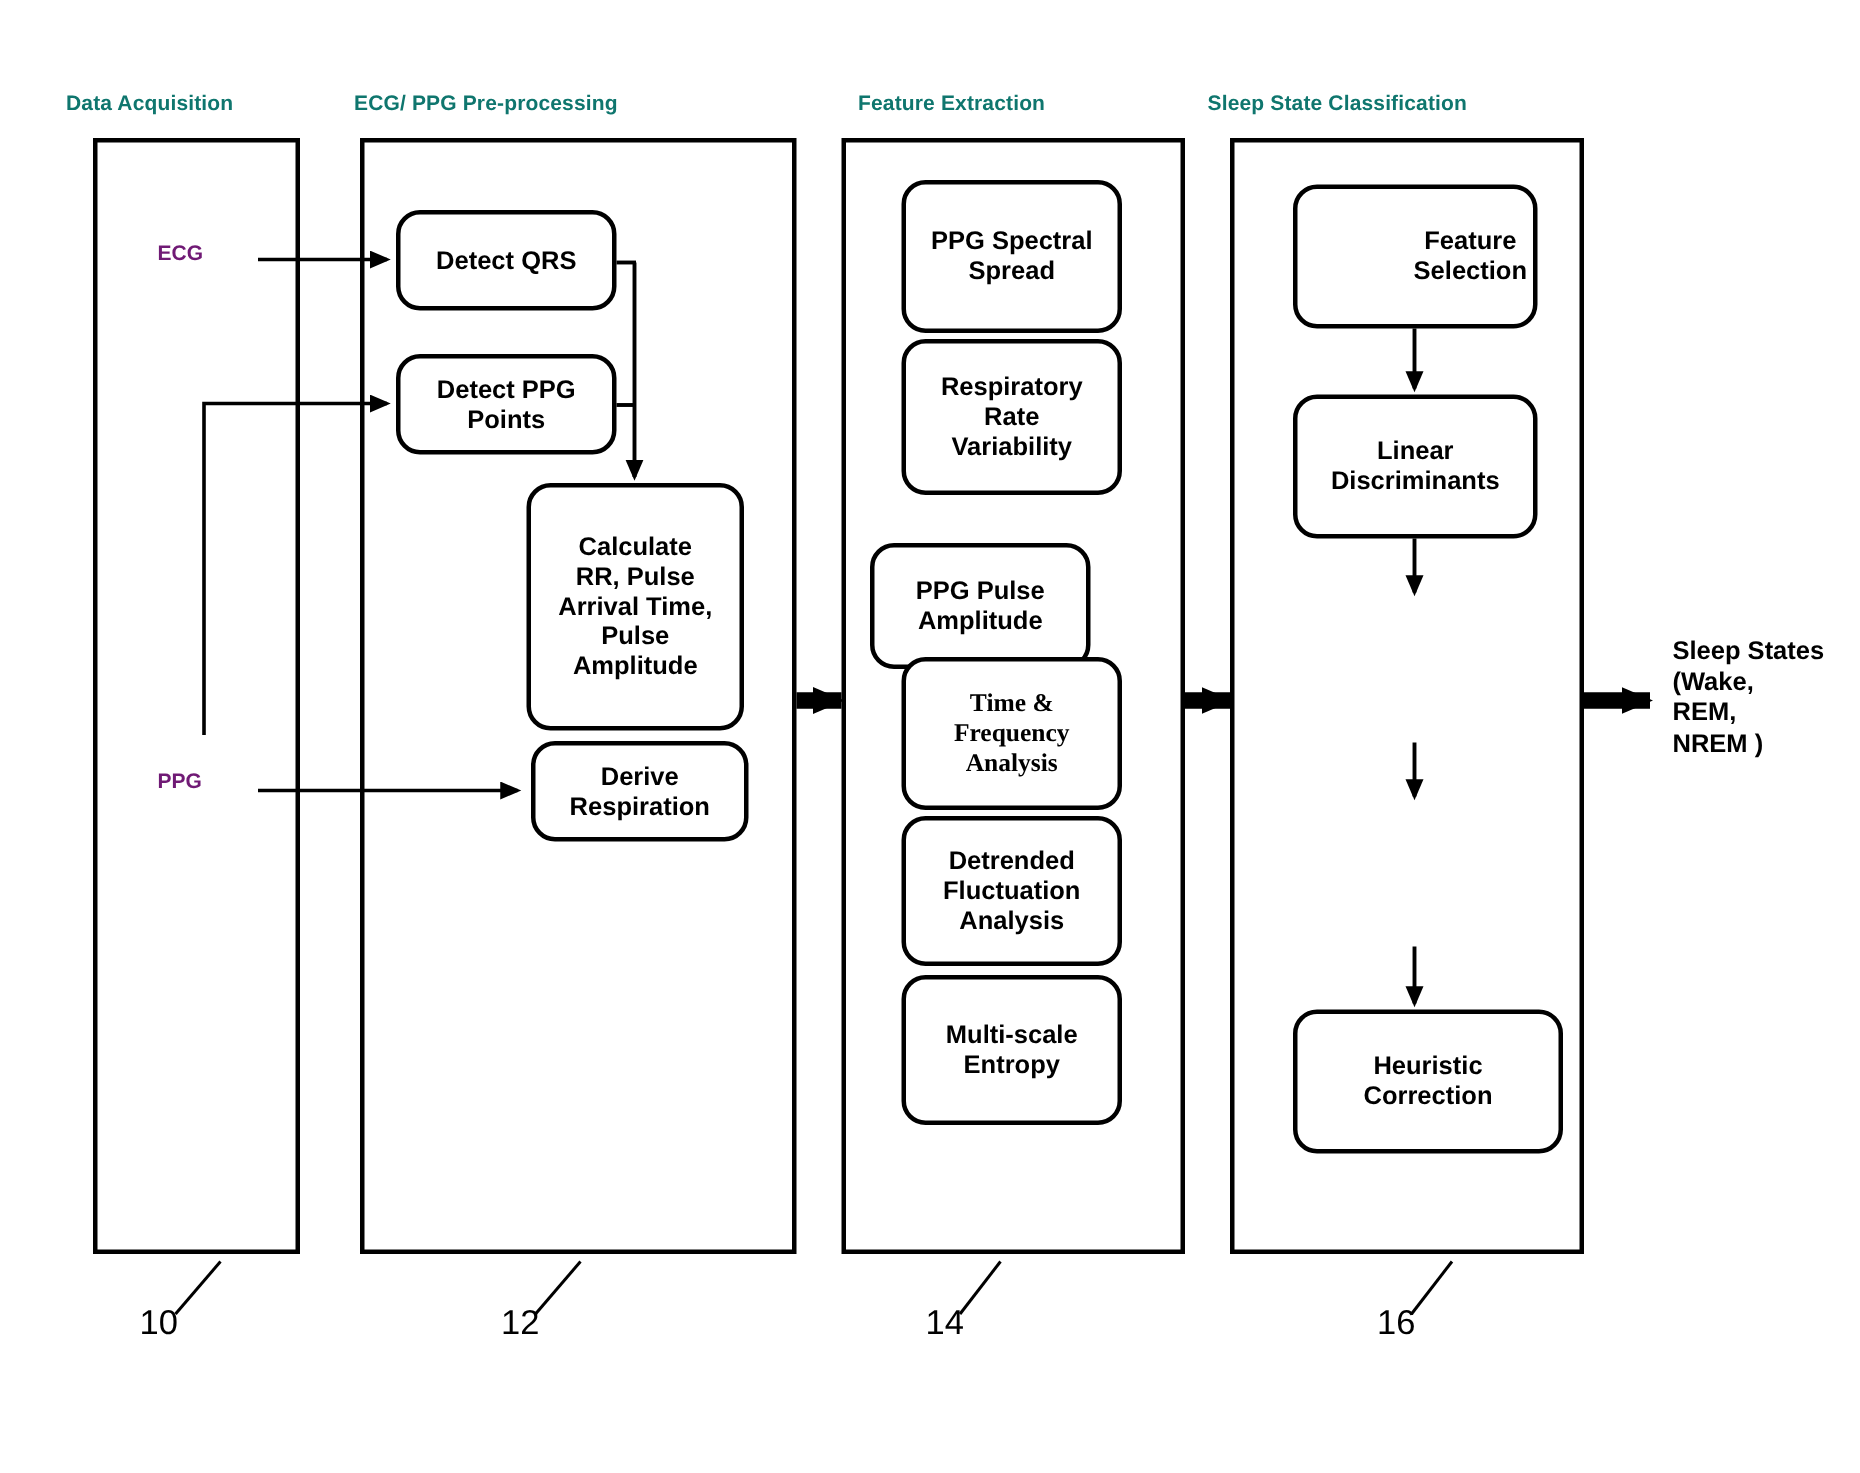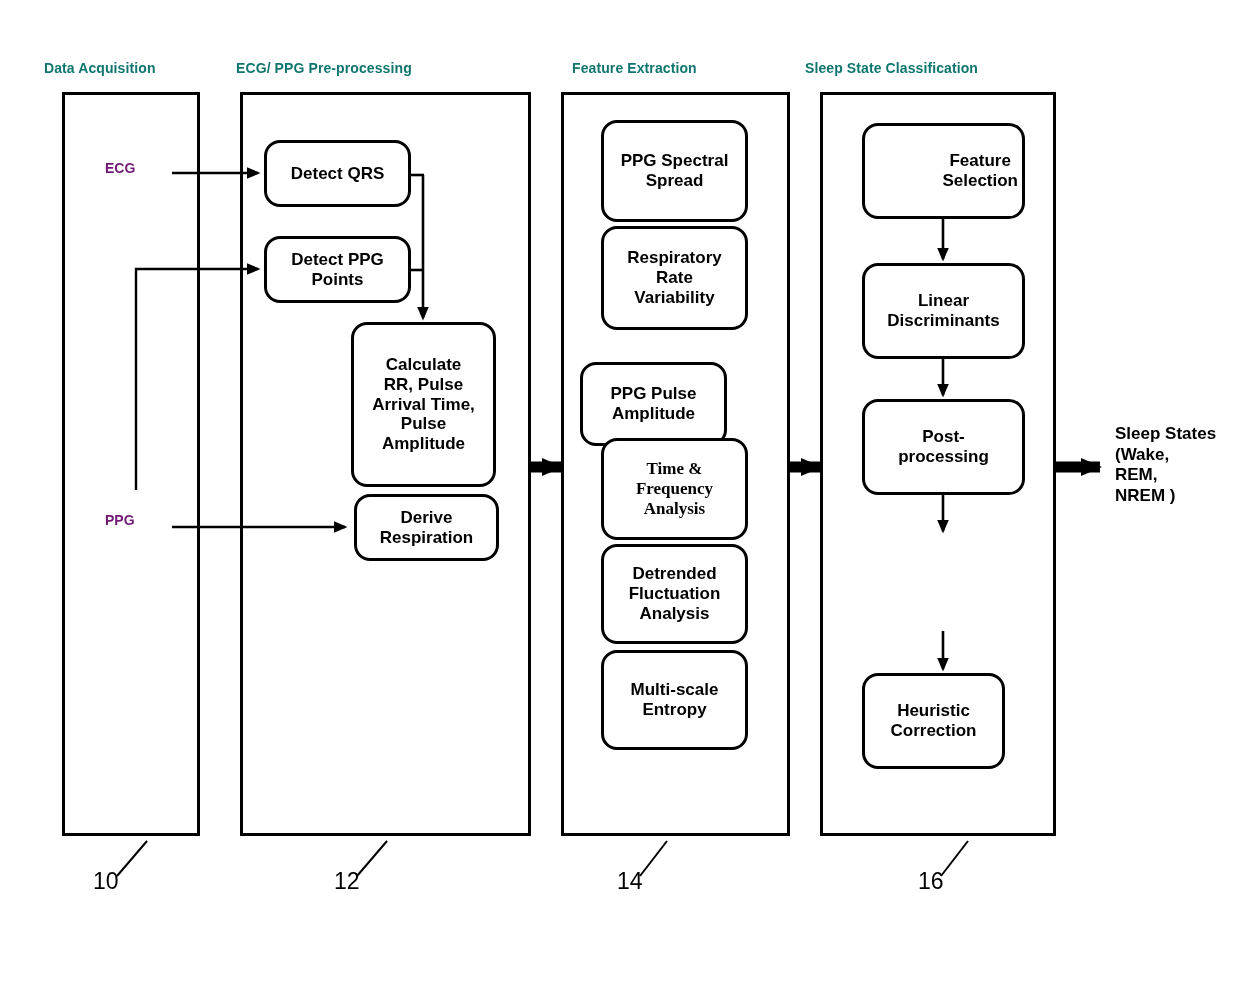--- a/index.html
+++ b/index.html
@@ -109,25 +109,21 @@
   </div>
 
   <div class="node" style="left:862px;top:123px;width:163px;height:96px;justify-content:flex-end;">
     <span>Feature
 Selection</span>
   </div>
   <div class="node" style="left:862px;top:263px;width:163px;height:96px;">
     <span>Linear
 Discriminants</span>
   </div>
-  <div class="node" style="left:862px;top:399px;width:163px;height:96px;">
-    <span>Post-
-processing</span>
-  </div>
-  <div class="node" style="left:862px;top:673px;width:143px;height:96px;">
+  <div class="node" style="left:862px;top:673px;width:180px;height:96px;">
     <span>Heuristic
 Correction</span>
   </div>
 
   <div class="out-label" style="left:1115px;top:424px;">Sleep States
 (Wake,
 REM,
 NREM )</div>
 
   <div class="ref-num" style="left:93px;top:868px;">10</div>

